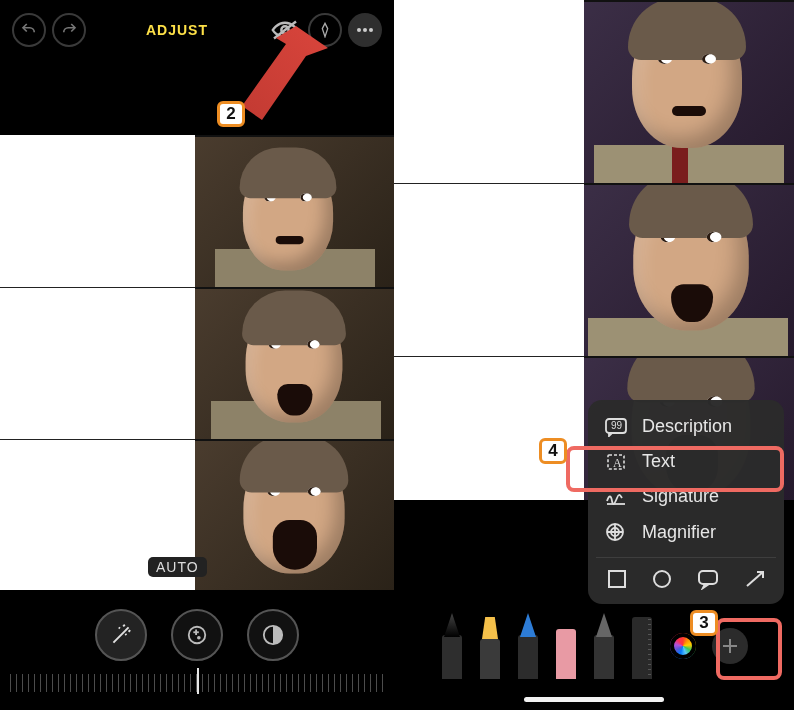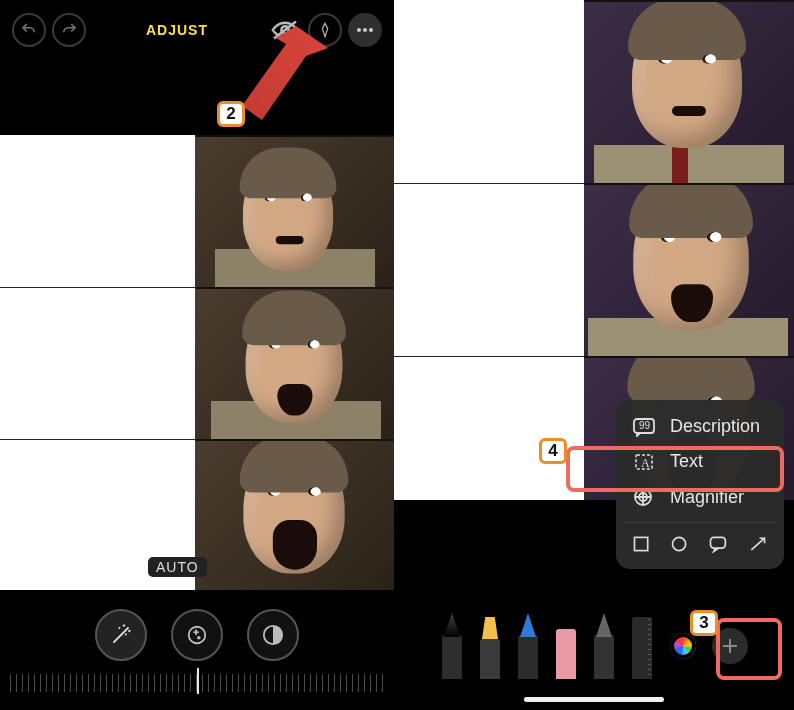--- a/index.html
+++ b/index.html
@@ -80,21 +80,21 @@
   .preview-right {
     position:absolute; left:0; top:0; width:400px; height:500px; background:#fff;
   }
   .row-r { position:absolute; left:190px; right:0; height:175px; background:linear-gradient(135deg,#3b2e46,#25192c); border-top:2px solid #111; overflow:hidden; }
   .row-r.rr1 { top:0; height:185px; }
   .row-r.rr2 { top:183px; height:175px; }
   .row-r.rr3 { top:356px; height:144px; }
   .whiteline-r { position:absolute; left:0; height:1px; background:#222; width:190px; }
 
   .markup-popup {
-    position:absolute; right:10px; top:400px; width:168px;
+    position:absolute; right:10px; top:400px; width:196px;
     background:#2b2b2bfa; border-radius:14px; padding:10px 8px 12px;
     color:#e6e6e6; font-size:18px;
     display:flex; flex-direction:column; gap:2px;
   }
   .menu-row { display:flex; align-items:center; gap:14px; padding:6px 8px; border-radius:8px; }
   .menu-row svg { flex-shrink:0; }
   .shape-row { display:flex; gap:20px; justify-content:space-around; padding:10px 8px 2px; margin-top:6px; border-top:1px solid #3e3e3e; }
 
   .markup-toolbar {
     position:absolute; left:0; right:0; bottom:0; height:100px; background:#000;
@@ -263,20 +263,27 @@
           <text x="7" y="12" font-size="10" fill="#ddd" stroke="none">99</text>
         </svg>
       <span>Description</span>
     </div>
     <div class="menu-row">
       <svg width="24" height="20" viewBox="0 0 24 20" fill="none" stroke="#ddd" stroke-width="1.6">
           <rect x="4" y="3" width="16" height="14" rx="1" stroke-dasharray="3 2"></rect>
           <text x="9" y="15" font-size="12" fill="#ddd" stroke="none" font-family="serif">A</text>
         </svg>
       <span>Text</span>
+    </div>
+    <div class="menu-row">
+      <svg width="24" height="20" viewBox="0 0 24 20" fill="none" stroke="#ddd" stroke-width="1.8">
+          <path d="M3 14c2-6 4-6 5 0s3 2 5-3 3-3 5 0"></path>
+          <line x1="3" y1="17" x2="21" y2="17"></line>
+        </svg>
+      <span>Signature</span>
     </div>
     <div class="menu-row">
       <svg width="24" height="22" viewBox="0 0 24 22" fill="none" stroke="#ddd" stroke-width="1.8">
           <circle cx="11" cy="11" r="8"></circle>
           <circle cx="11" cy="11" r="4"></circle>
           <path d="M3 11h16M11 3v16"></path>
         </svg>
       <span>Magnifier</span>
     </div>
     <div class="shape-row">

